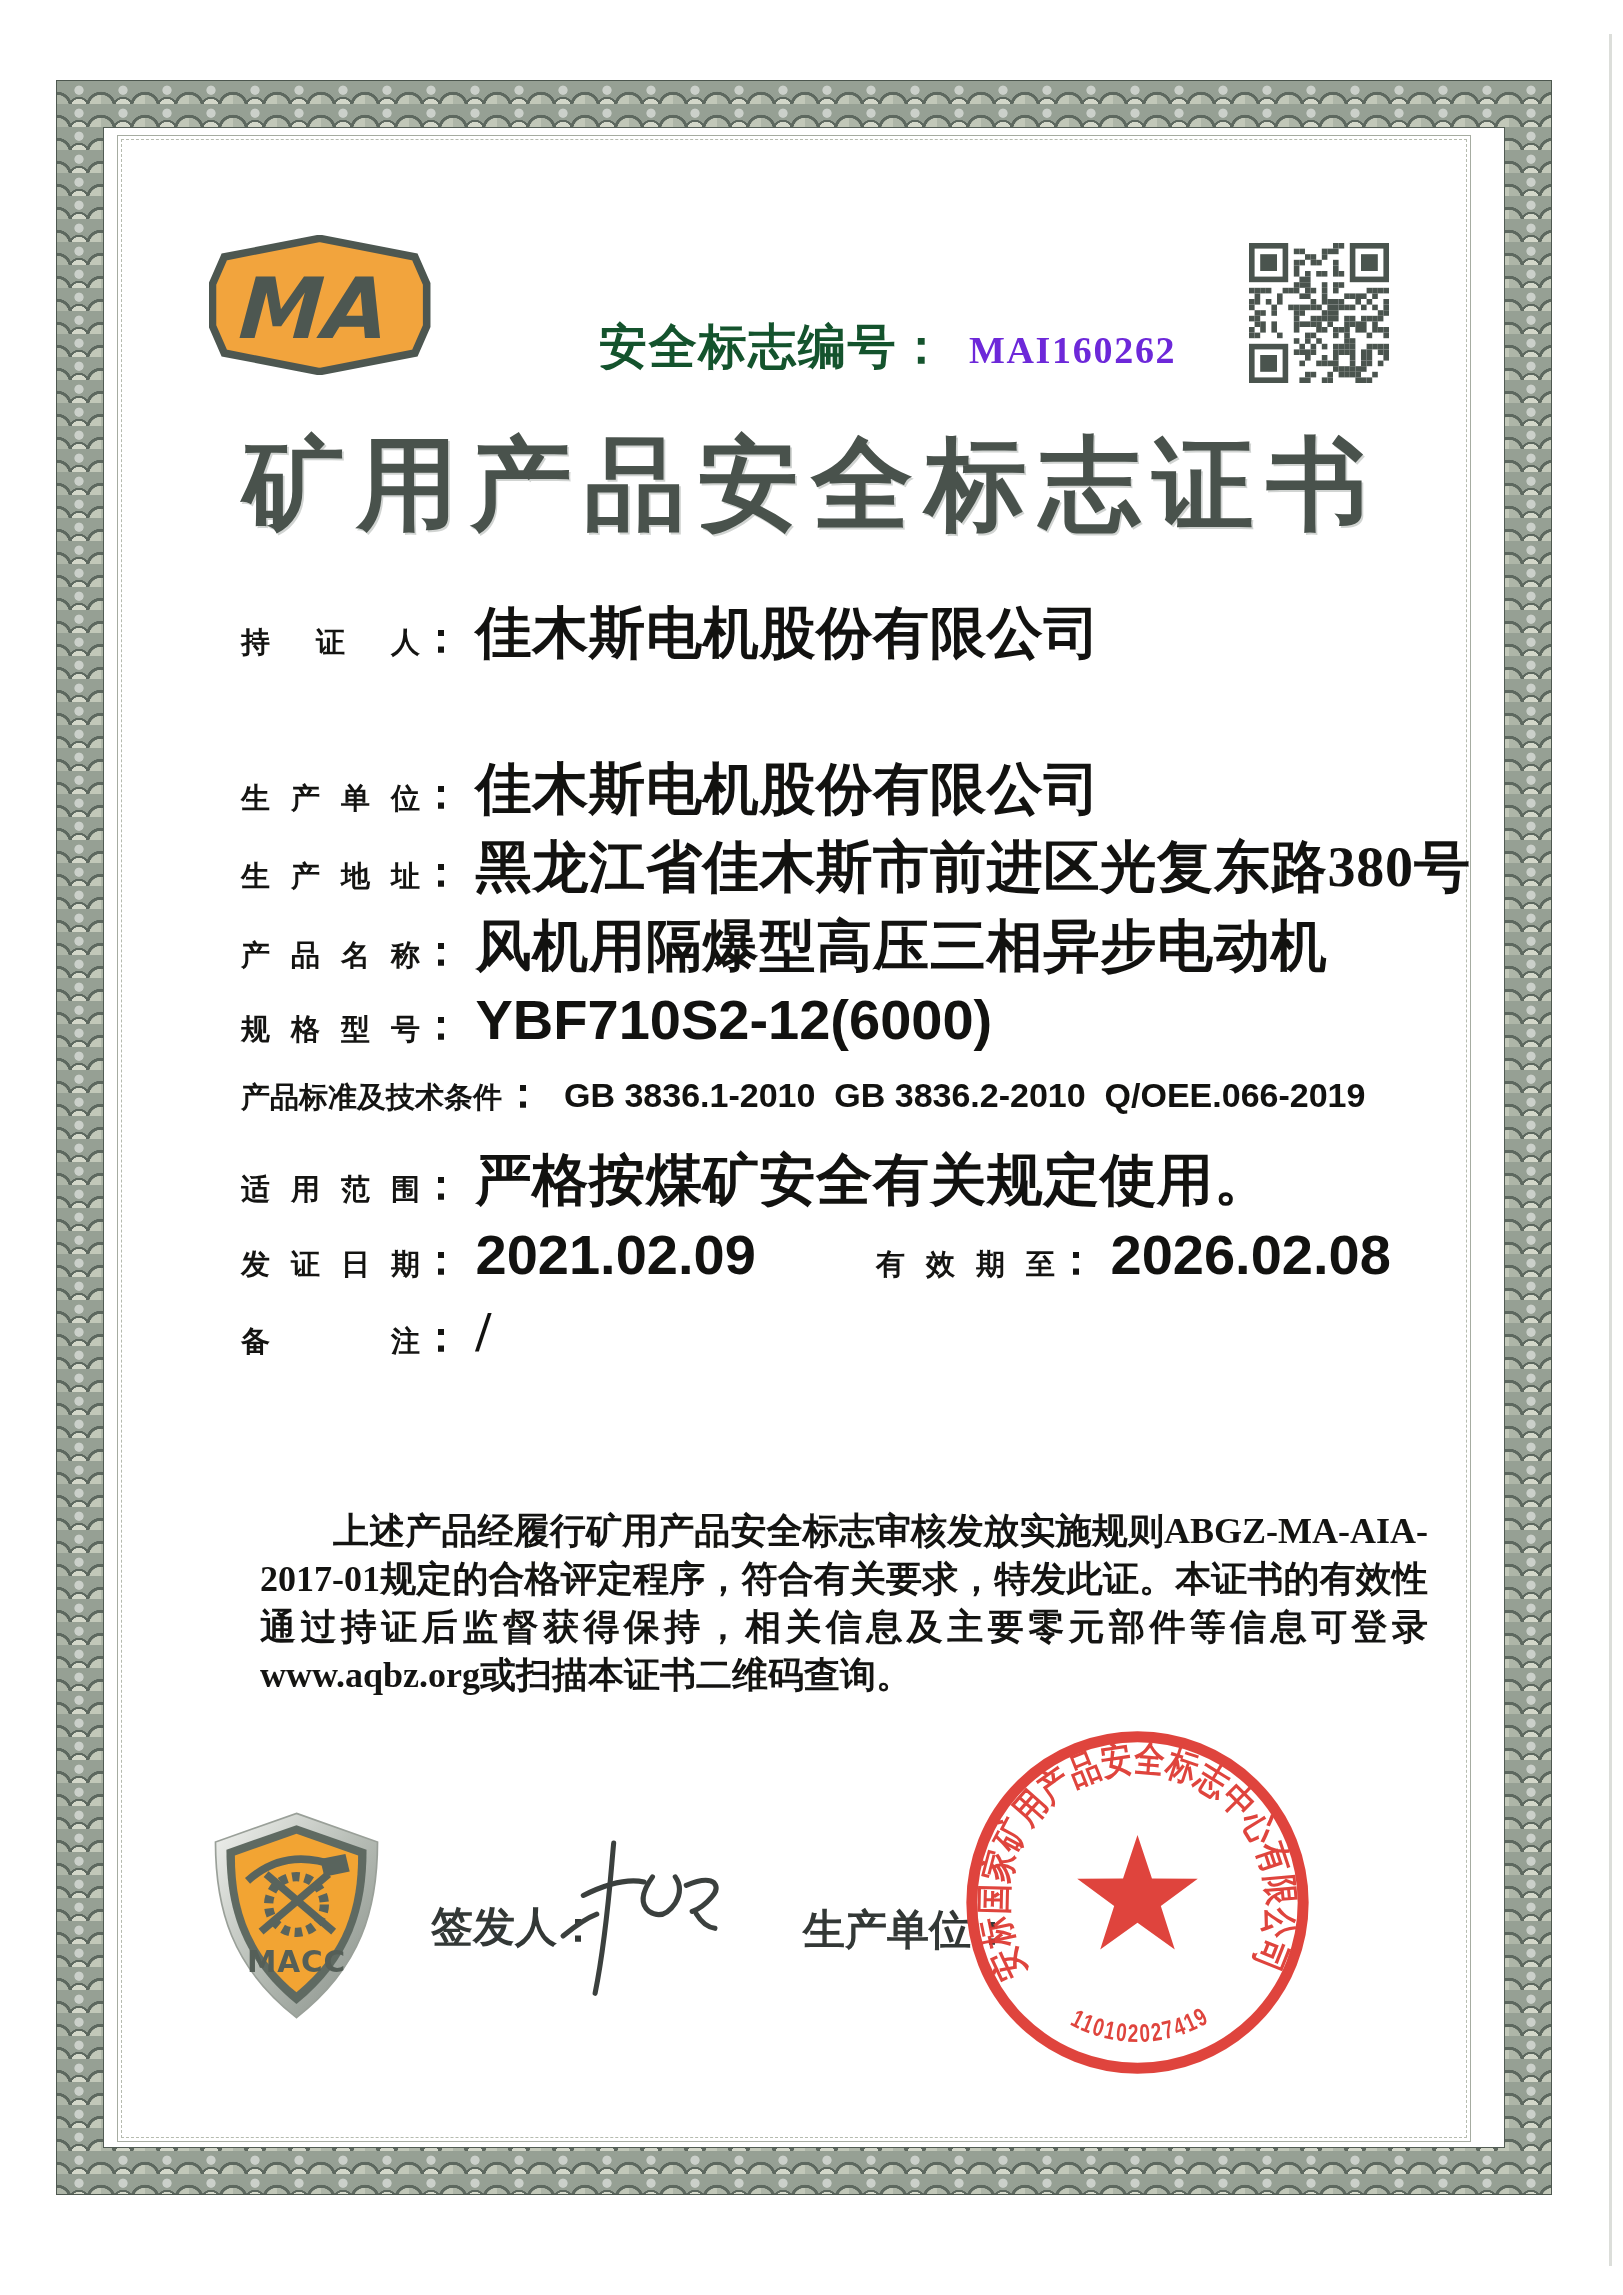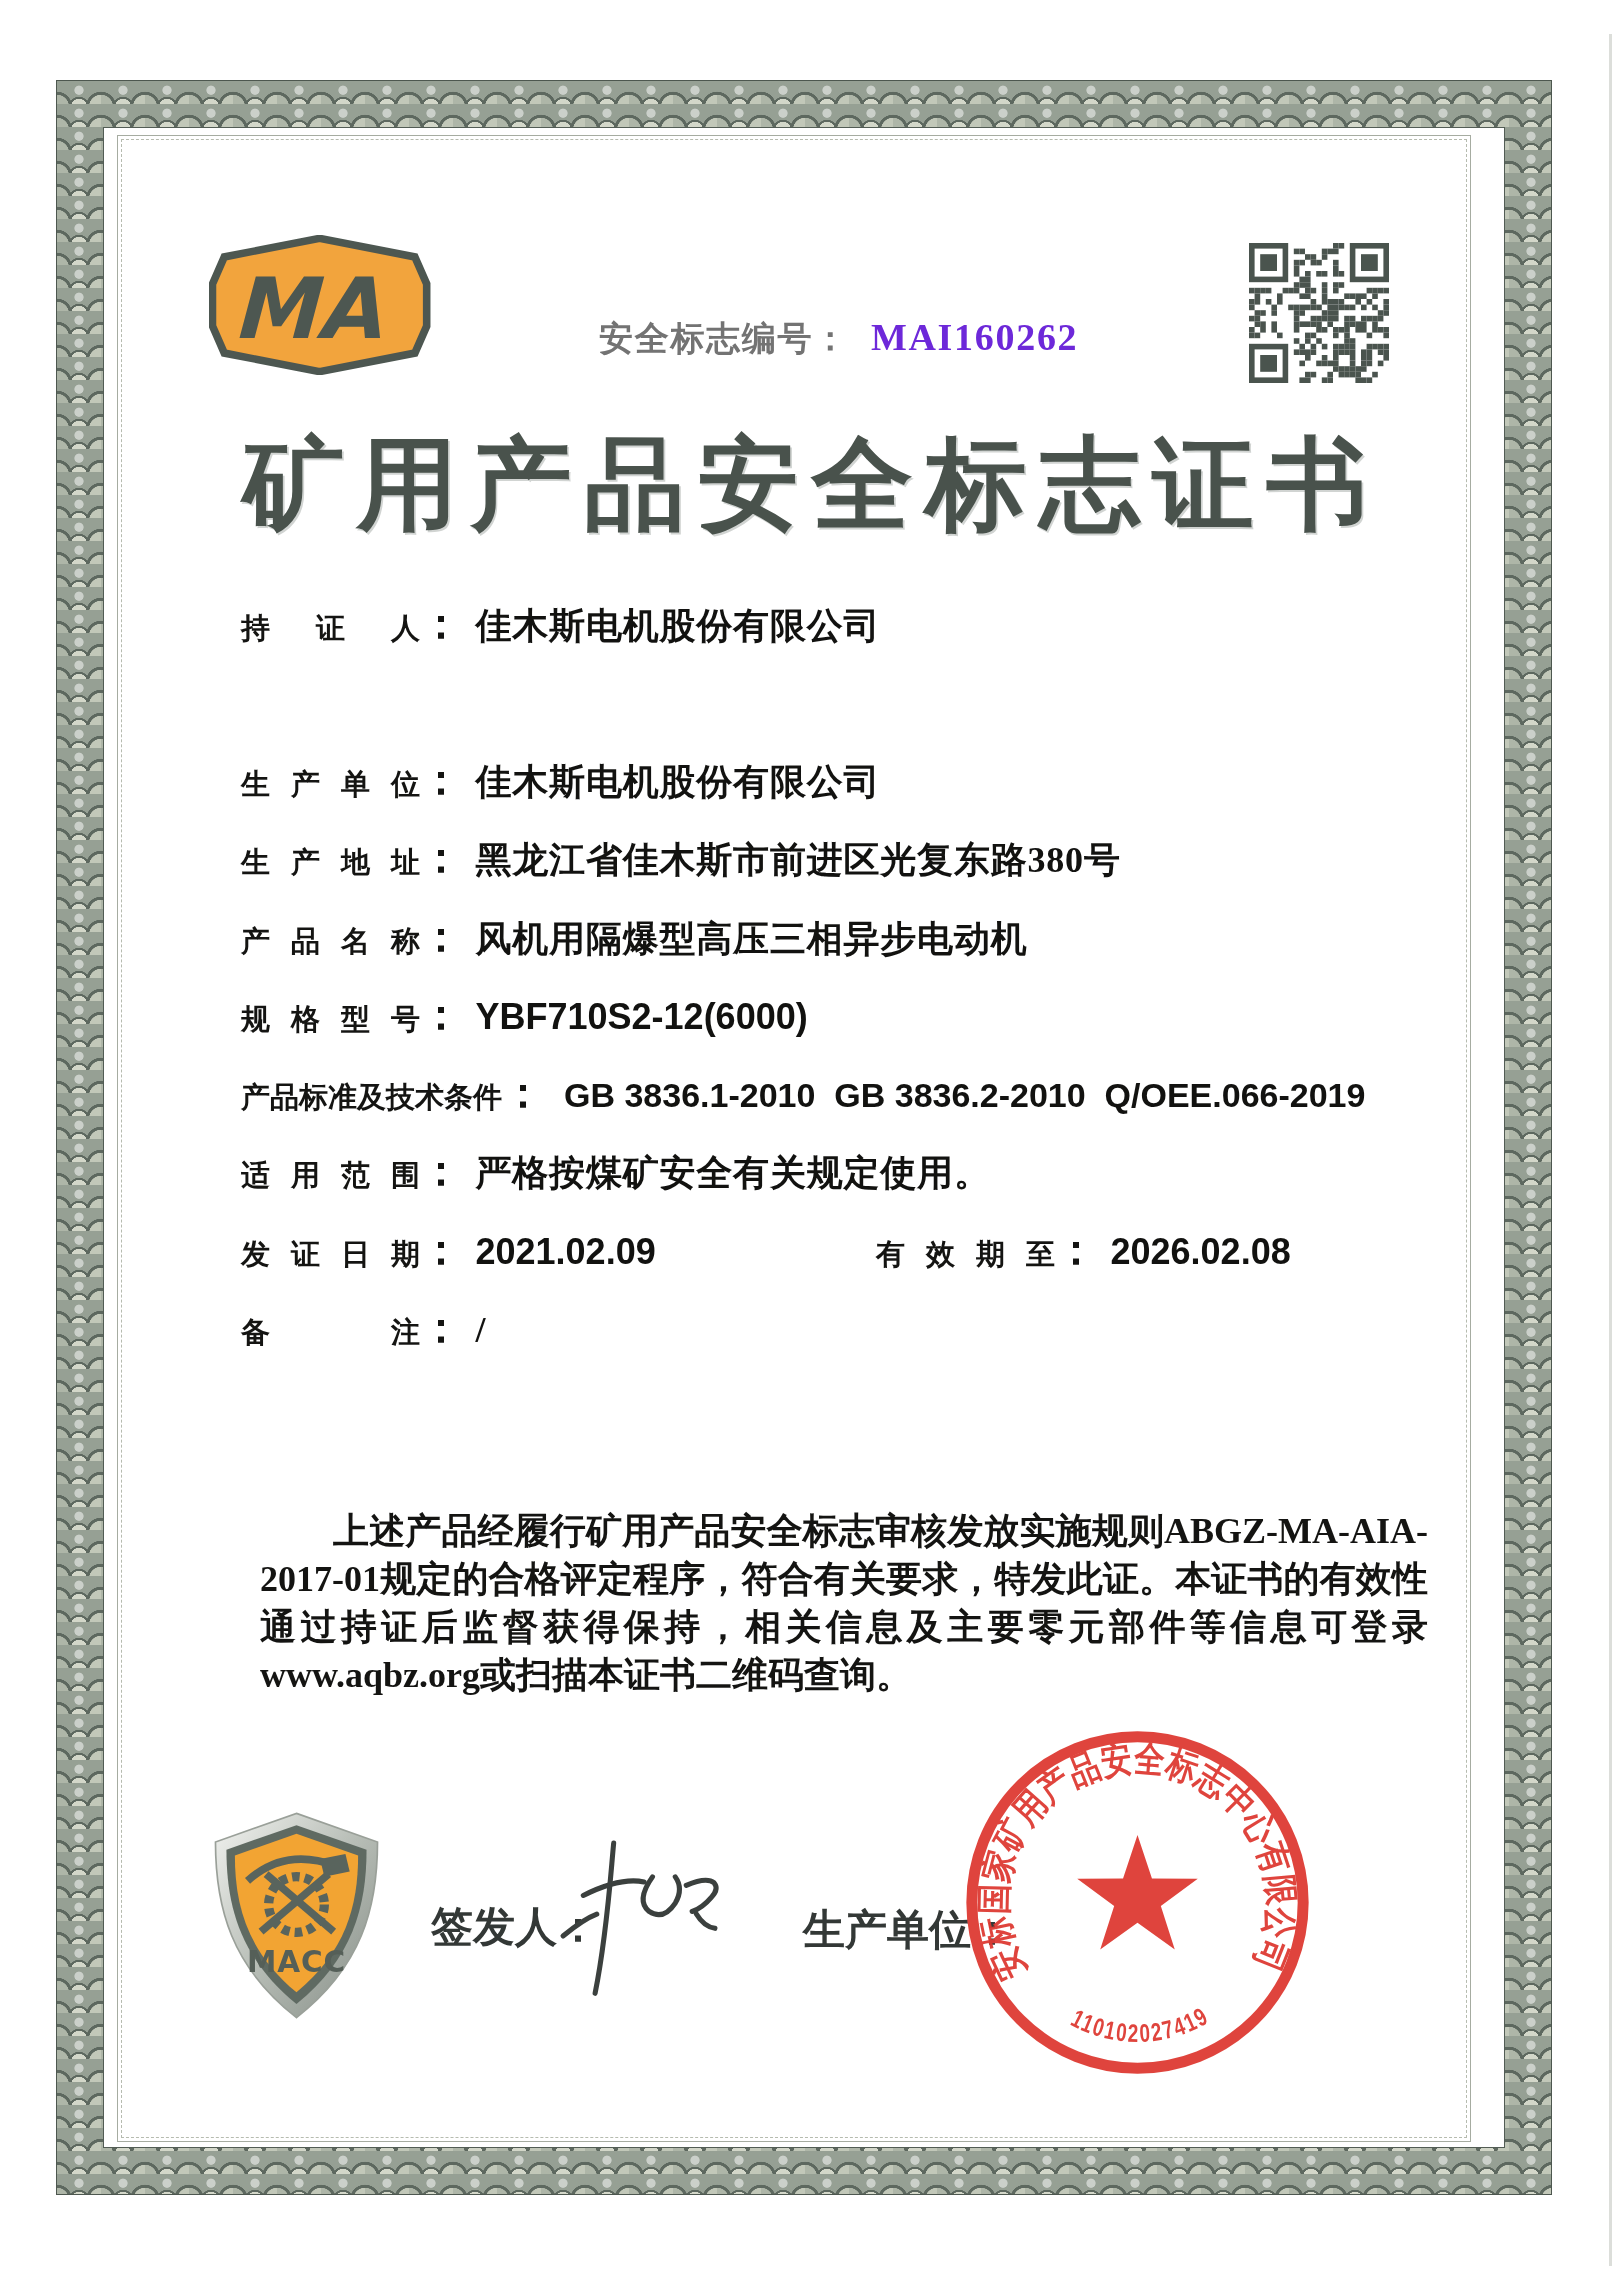--- a/index.html
+++ b/index.html
@@ -30,37 +30,37 @@
     position:absolute; left:117px; top:135px; width:1354px; height:2007px;
     border:1.7px solid #a6aca1;
   }
   .thin-frame::before {
     content:""; position:absolute; inset:3.4px; border:0.8px dashed #b6bbaf;
   }
 
   
   .ma-logo { position:absolute; left:209px; top:235px; width:222px; height:140px; }
   .cert-no { position:absolute; left:599px; top:315px; display:flex; align-items:baseline; gap:22px; white-space:nowrap; }
-  .cert-no-label { font-size:34px; font-weight:bold; color:#737373; letter-spacing:1.7px; }
+  .cert-no-label { font-size:48px; font-weight:bold; color:#14532d; letter-spacing:1.7px; }
   .cert-no-value { font-size:38px; font-weight:bold; font-family:"Liberation Serif", serif; color:#6d28d9; letter-spacing:1.7px; }
   .qr { position:absolute; left:1249px; top:243px; width:140px; height:140px; }
 
   .title {
     position:absolute; left:0; top:421px; width:1623px; text-align:center;
     font-size:101px; font-weight:800; color:#49524c; letter-spacing:12.7px; line-height:127px;
     text-shadow:1.7px 1.7px 0 rgba(73,82,76,.25);
   }
 
   
   .row { position:absolute; left:241px; width:1201px; height:61px; white-space:nowrap; }
   .row-label { display:inline-block; width:179px; font-size:29px; font-weight:bold; color:#141412;
                text-align:justify; text-align-last:justify; vertical-align:baseline; }
   .row-label.wide { width:auto; text-align-last:auto; letter-spacing:0; }
   .row-colon { font-size:42px; font-weight:bold; color:#141412; }
-  .row-value { margin-left:13.5px; font-size:36px; font-weight:bold; color:#121210;
+  .row-value { margin-left:13.5px; font-size:56px; font-weight:bold; color:#121210;
                font-family:"Liberation Serif", serif; letter-spacing:0.8px; white-space:pre; }
   .row-value.sans { font-family:"Liberation Sans", sans-serif; letter-spacing:0; }
   .row-value.std  { font-size:34px; margin-left:20px; }
   .pair2 { position:absolute; left:635px; top:0; white-space:nowrap; }
   .r1{top:596px}.r2{top:674px}.r3{top:752px}.r4{top:830px}.r5{top:909px}
   .r6{top:987px}.r7{top:1065px}.r8{top:1143px}.r9{top:1222px}.r10{top:1300px}
 
   
   .notice {
     position:absolute; left:260px; top:1507px; width:1168px;

